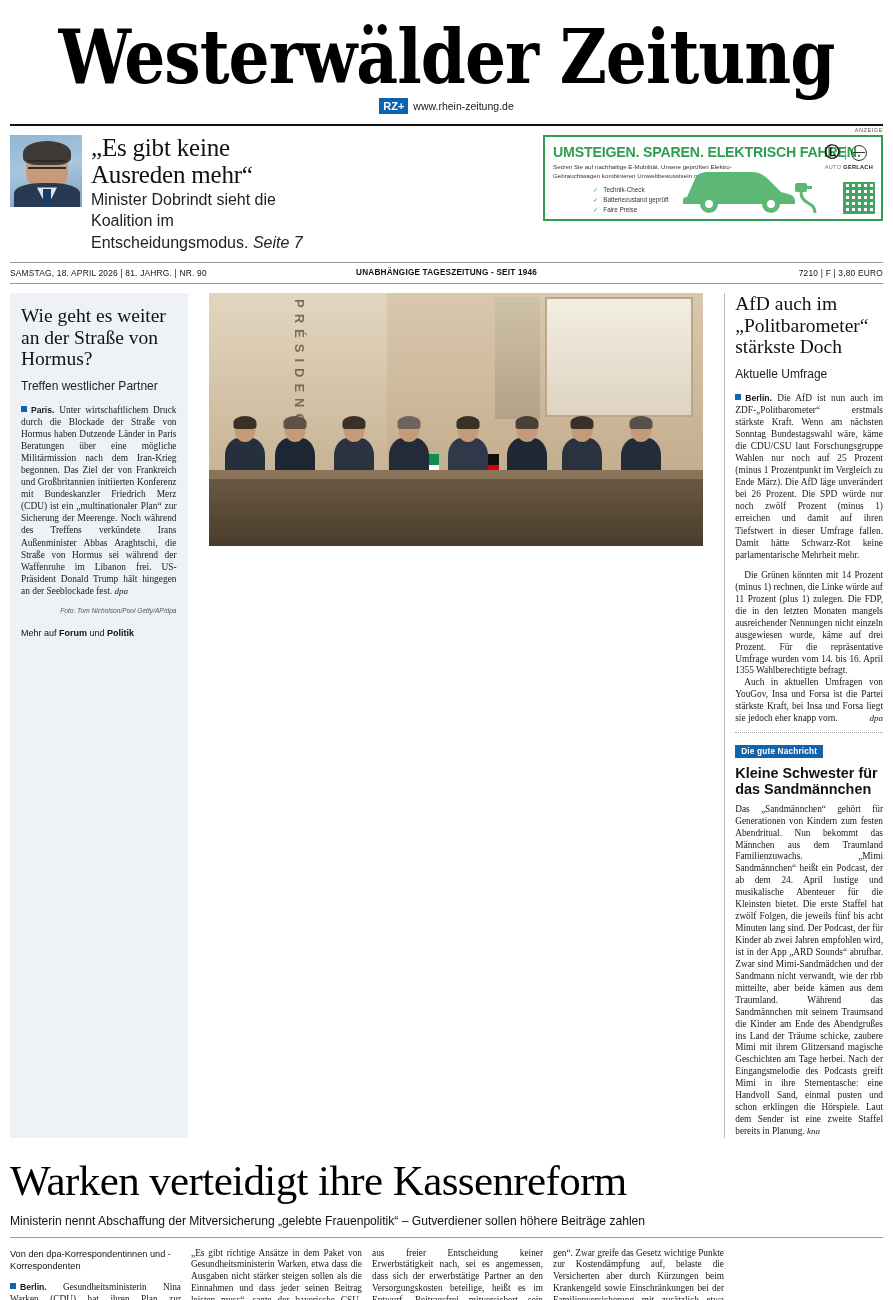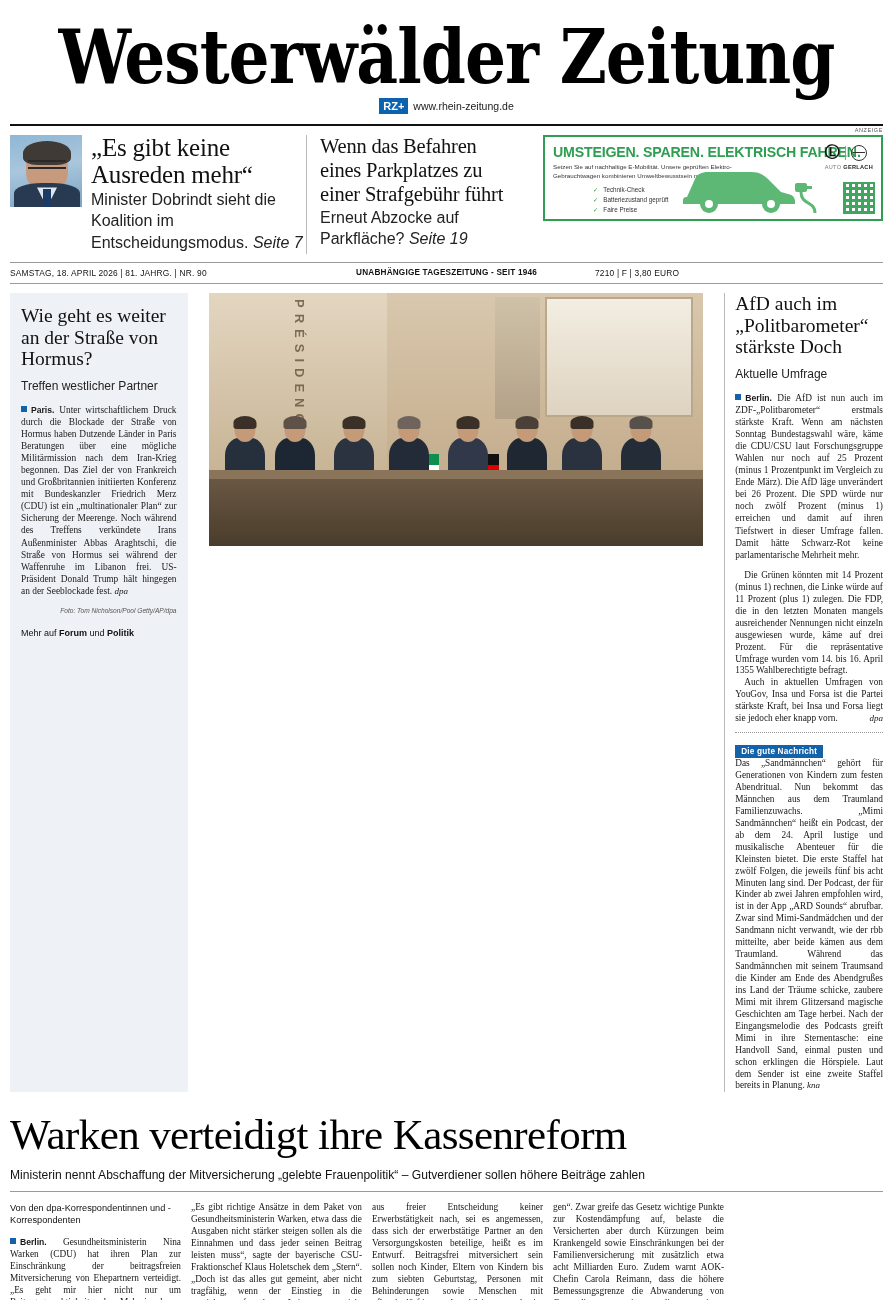--- a/index.html
+++ b/index.html
@@ -111,21 +111,21 @@
              repeating-linear-gradient(0deg,#2f9e52 0 3px, transparent 3px 6px);
            background-color:#fff; opacity:.92; }
 
   
   .datebar {
     display:flex; align-items:center; font-family:"Liberation Sans",sans-serif;
     font-size:8.4px; padding:5px 0 5px 0; letter-spacing:.2px; color:#111;
   }
   .datebar .left { flex:0 0 33%; }
   .datebar .mid { flex:1; text-align:center; font-weight:700; font-size:8.2px; }
-  .datebar .right { flex:0 0 33%; }
+  .datebar .right { flex:0 0 33%; text-align:right; }
 
   
   .toprow { display:flex; gap:12px; padding-top:9px; }
   .col-left-top { width:182px; background:#eef1f5; padding:12px 11px 10px 11px; }
   .col-center-top { width:527px; padding:0 9px 0 9px; }
   .col-right-top { width:163px; padding-left:10px; border-left:1px solid #b9b9b9; }
 
   .head-serif-2 {
     font-family:"Liberation Serif",serif; font-size:19.5px; line-height:1.12; font-weight:400; color:#111;
   }
@@ -222,28 +222,20 @@
           <div class="tie"></div>
       </div>
       <div>
         <div class="teaser-head">„Es gibt keine Ausreden mehr“</div>
         <div class="teaser-dek">
           <span>Minister Dobrindt sieht die Koalition im Entscheidungsmodus. </span><i>Seite 7</i>
         </div>
       </div>
     </div>
 
-    <div class="teaser teaser-b">
-      <div>
-        <div class="teaser-head teaser-head-b">Wenn das Befahren eines Parkplatzes zu einer Strafgebühr führt</div>
-        <div class="teaser-dek">
-          <span>Erneut Abzocke auf Parkfläche? </span><i>Seite 19</i>
-        </div>
-      </div>
-    </div>
 
     <div class="ad-wrap">
       <div class="ad-label">ANZEIGE</div>
       <div class="ad-box">
         <div class="ad-head">UMSTEIGEN. SPAREN. ELEKTRISCH FAHREN.</div>
         <div class="ad-body">Setzen Sie auf nachhaltige E-Mobilität. Unsere geprüften Elektro-Gebrauchtwagen kombinieren Umweltbewusstsein mit Fahrspaß.</div>
         <ul class="ad-list">
           <li>Technik-Check</li>
           <li>Batteriezustand geprüft</li>
           <li>Faire Preise</li>
@@ -372,20 +364,21 @@
       <p class="col-text" style="text-indent:9px;margin-top:0">Die Grünen könnten mit 14 Prozent (minus 1) rechnen, die Linke würde auf 11 Prozent (plus 1) zulegen. Die FDP, die in den letzten Monaten mangels ausreichender Nennungen nicht einzeln ausgewiesen wurde, käme auf drei Prozent. Für die repräsentative Umfrage wurden vom 14. bis 16. April 1355 Wahlberechtigte befragt.</p>
       <p class="col-text" style="text-indent:9px;margin-top:0">
         <span>Auch in aktuellen Umfragen von YouGov, Insa und Forsa ist die Partei stärkste Kraft, bei Insa und Forsa liegt sie jedoch eher knapp vorn.</span>
         <span class="dpa-sig" style="float:right">dpa</span>
       </p>
 
       <div class="gn-rule"></div>
       <div style="margin-top:7px">
         <span class="gn-label">Die gute Nachricht</span>
       </div>
+      <div class="gn-head">Kleine Schwester für das Sandmännchen</div>
       <p class="col-text">
         <span>Das „Sandmännchen“ gehört für Generationen von Kindern zum festen Abendritual. Nun bekommt das Männchen aus dem Traumland Familienzuwachs. „Mimi Sandmännchen“ heißt ein Podcast, der ab dem 24. April lustige und musikalische Abenteuer für die Kleinsten bietet. Die erste Staffel hat zwölf Folgen, die jeweils fünf bis acht Minuten lang sind. Der Podcast, der für Kinder ab zwei Jahren empfohlen wird, ist in der App „ARD Sounds“ abrufbar. Zwar sind Mimi-Sandmädchen und der Sandmann nicht verwandt, wie der rbb mitteilte, aber beide kämen aus dem Traumland. Während das Sandmännchen mit seinem Traumsand die Kinder am Ende des Abendgrußes ins Land der Träume schicke, zaubere Mimi mit ihrem Glitzersand magische Geschichten am Tage herbei. Nach der Eingangsmelodie des Podcasts greift Mimi in ihre Sternentasche: eine Handvoll Sand, einmal pusten und schon erklingen die Hörspiele. Laut dem Sender ist eine zweite Staffel bereits in Planung.</span>
         <span class="dpa-sig">kna</span>
       </p>
     </div>
   </div>
 
   <div>
     <h1 class="mainhead">Warken verteidigt ihre Kassenreform</h1>
     <div class="maindek">Ministerin nennt Abschaffung der Mitversicherung „gelebte Frauenpolitik“ – Gutverdiener sollen höhere Beiträge zahlen</div>

